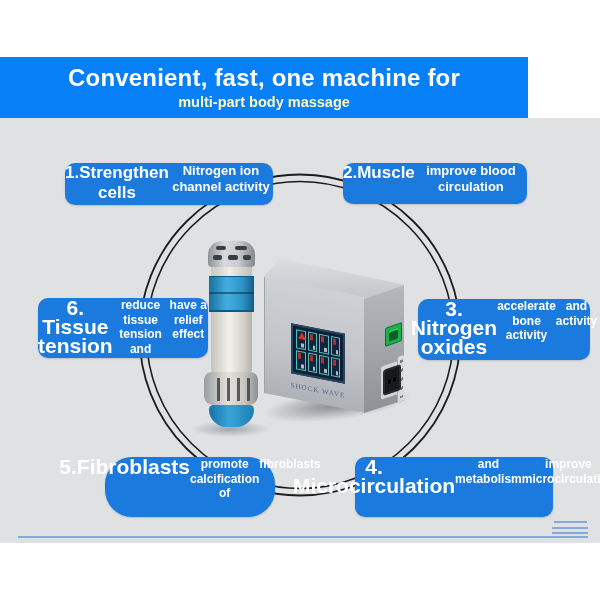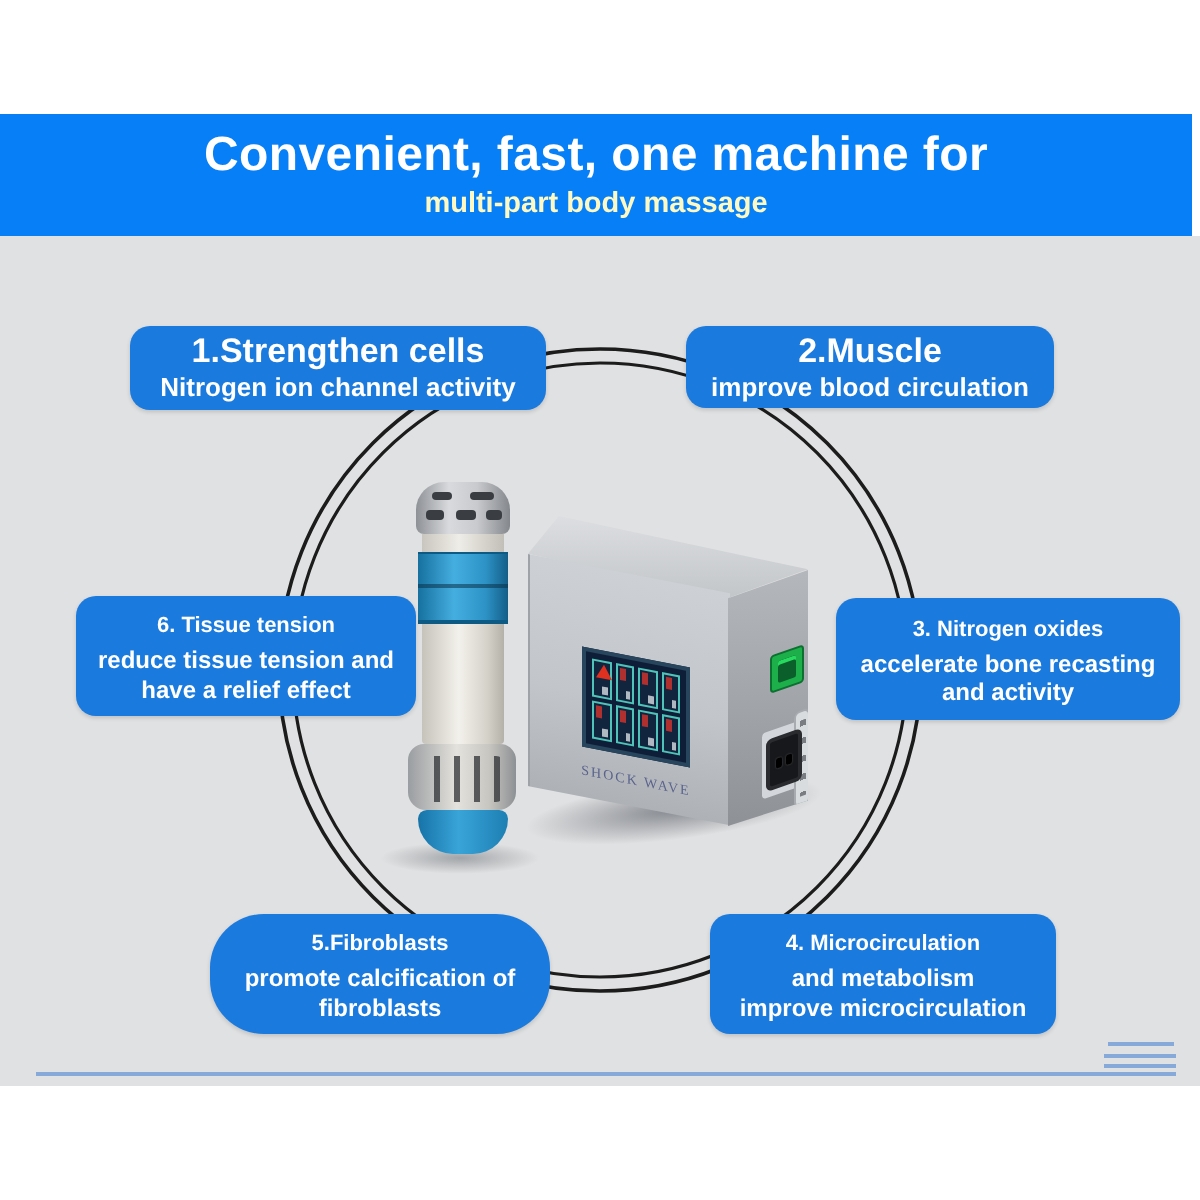--- a/index.html
+++ b/index.html
@@ -1,41 +1,41 @@
 <!DOCTYPE html>
 <html><head>
 <meta charset="utf-8">
 <style>
   html,body{margin:0;padding:0;}
   body{font-family:"Liberation Sans", sans-serif;}
   .canvas{position:relative;width:600px;height:600px;background:#ffffff;overflow:hidden;}
 
   
-  .banner{position:absolute;left:0;top:57px;width:596px;height:61px;background:#077ff7;
+  .banner{position:absolute;left:0;top:57px;width:528px;height:61px;background:#077ff7;
           display:flex;flex-direction:column;align-items:center;justify-content:center;gap:3px;}
   .banner-title{color:#fff;font-size:24px;font-weight:bold;line-height:26px;letter-spacing:.2px;}
   .banner-sub{color:#fef9c3;font-size:14.5px;font-weight:bold;line-height:16px;}
 
   
   .stage{position:absolute;left:0;top:118px;width:600px;height:425px;background:#e0e1e2;}
   svg.rings{position:absolute;left:0;top:-118px;width:600px;height:600px;}
 
   
   .label{position:absolute;background:#1a7ade;border-radius:10px;color:#fff;text-align:center;
-         display:flex;flex-direction:column;justify-content:center;box-shadow:0 1px 2px rgba(0,0,0,.15);}
+         display:flex;flex-direction:row;justify-content:center;box-shadow:0 1px 2px rgba(0,0,0,.15);}
   .lt{font-weight:bold;}
   .lb{font-weight:bold;}
   .two .lt{font-size:17px;line-height:20px;}
   .two .lb{font-size:13px;line-height:16px;}
-  .three .lt{font-size:11px;line-height:19px;text-align:center;}
+  .three .lt{font-size:21px;line-height:19px;text-align:center;}
   .three .lb{font-size:12px;line-height:14.5px;}
   .l1{left:65px;top:45px;width:208px;height:42px;}
   .l2{left:343px;top:45px;width:184px;height:41px;text-align:center;}
   .l3{left:418px;top:181px;width:172px;height:61px;}
-  .l4{left:355px;top:339px;width:173px;height:60px;}
+  .l4{left:355px;top:339px;width:198px;height:60px;}
   .l5{left:105px;top:339px;width:170px;height:60px;border-radius:27px;}
   .l6{left:38px;top:180px;width:170px;height:60px;}
 
   
   .device{position:absolute;left:202px;top:123px;width:58px;height:188px;}
   .device .part{position:relative;margin:0 auto;}
   .dev-shadow{position:absolute;left:190px;top:303px;width:80px;height:16px;
       background:radial-gradient(ellipse at center, rgba(110,115,122,.55), rgba(110,115,122,0) 70%);}
   .cap{width:47px;height:26px;border-radius:14px 14px 4px 4px;
        background:linear-gradient(90deg,#8e9196,#d8dadd 35%,#c8cacd 65%,#84878c);}
@@ -158,21 +158,21 @@
     <div class="label two l1">
       <div class="lt">1.Strengthen cells</div>
       <div class="lb">Nitrogen ion channel activity</div>
     </div>
     <div class="label two l2">
       <div class="lt">2.Muscle</div>
       <div class="lb">improve blood circulation</div>
     </div>
     <div class="label three l3">
       <div class="lt">3. Nitrogen oxides</div>
-      <div class="lb">accelerate bone recasting</div>
+      <div class="lb">accelerate bone activity</div>
       <div class="lb">and activity</div>
     </div>
     <div class="label three l4">
       <div class="lt">4. Microcirculation</div>
       <div class="lb">and metabolism</div>
       <div class="lb">improve microcirculation</div>
     </div>
     <div class="label three l5">
       <div class="lt">5.Fibroblasts</div>
       <div class="lb">promote calcification of</div>

